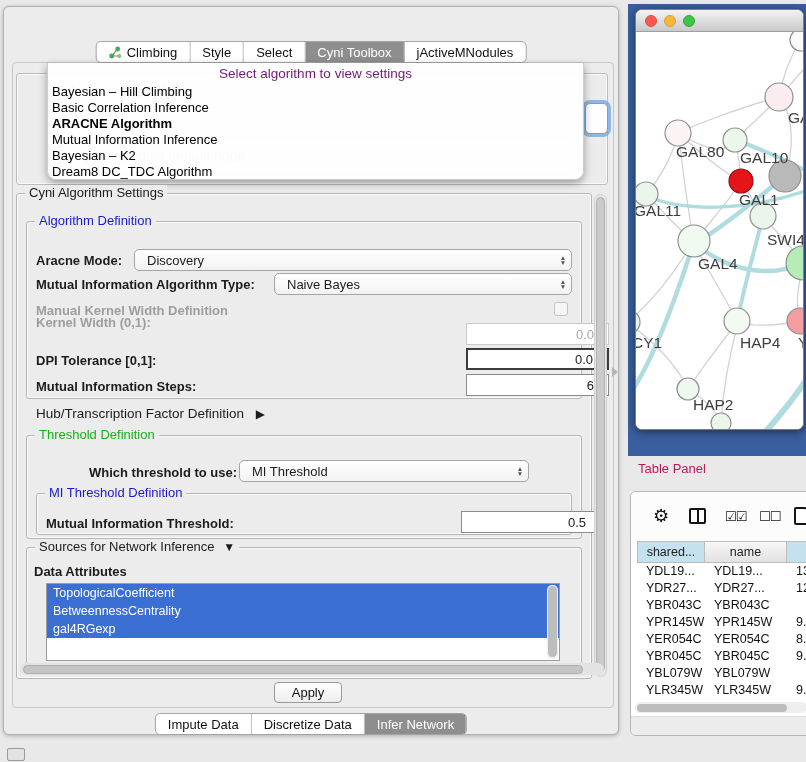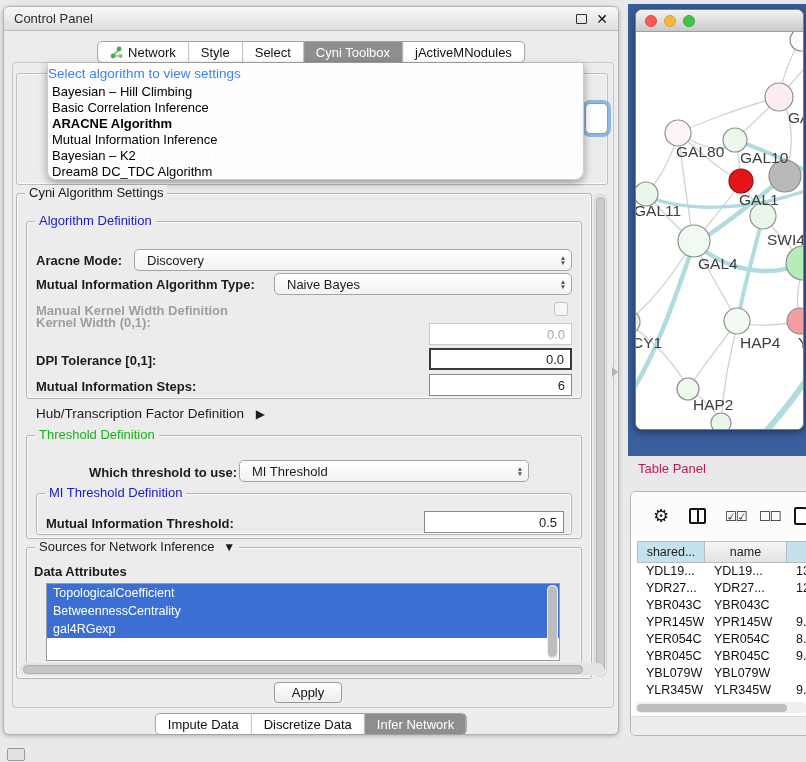--- a/index.html
+++ b/index.html
@@ -28,38 +28,38 @@
   .inner-panel { position:absolute; left:8px; top:55px; width:602px; height:646px; background:#ececec; border:1px solid #c6c6c6; border-radius:4px; }
 
   
   .bg-group { position:absolute; left:12px; top:66px; width:592px; height:112px; border:1px solid #bdbdbd; border-radius:3px; box-shadow:inset 0 0 0 1px #fafafa; }
   .bg-group-label { position:absolute; left:55px; top:76px; color:#9a9a9a; font-weight:bold; }
   .bg-combo-focus { position:absolute; left:581px; top:96px; width:23px; height:31px; background:#ffffff; border:1px solid #9a9a9a; border-radius:5px; box-shadow:0 0 0 3px rgba(110,165,225,.75); }
   .bg-combo-dis { position:absolute; left:56px; top:130px; width:518px; height:38px; background:#f1f1f1; border:1px solid #c3c3c3; border-radius:9px; display:flex; align-items:center; padding-left:20px; color:#b4b4b4; font-size:14px; }
 
   
   .algo-popup { position:absolute; left:43px; top:56px; width:537px; height:117px; background:rgba(255,255,255,.93); border:1px solid #cccccc; border-top:none; border-radius:0 0 9px 9px; box-shadow:0 3px 9px rgba(0,0,0,.35); }
-  .algo-placeholder { text-align:left; color:#3b82f6; font-size:13.5px; padding-top:3px; height:21px; }
+  .algo-placeholder { text-align:center; color:#701a75; font-size:13.5px; padding-top:3px; height:21px; }
   .algo-item { height:16px; line-height:16px; padding-left:4px; font-size:13px; color:#000; white-space:nowrap; }
   .algo-item.bold { font-weight:bold; }
 
   
   .grp { position:absolute; border:1px solid #b5b5b5; border-radius:3px; box-shadow:inset 0 0 0 1px #fbfbfb; }
   .grp-title { position:absolute; top:-9px; left:8px; background:#ececec; padding:0 4px; font-size:13px; }
   .t-black { color:#1c1c1c; } .t-blue { color:#1a1acc; } .t-green { color:#18b218; }
 
   .lbl { position:absolute; font-weight:bold; font-size:13px; color:#1c1c1c; white-space:nowrap; }
   .lbl.dis { color:#9e9e9e; }
   .plain { font-weight:normal; }
 
   .combo { position:absolute; height:22px; background:linear-gradient(#ffffff,#f2f2f2); border:1px solid #a5a5a5; border-radius:5px; display:flex; align-items:center; font-size:13px; }
   .combo .val { flex:1; padding-left:12px; white-space:nowrap; overflow:hidden; }
   .spin { display:flex; flex-direction:column; align-items:center; font-size:6.5px; line-height:5.2px; color:#555; width:16px; }
 
-  .field { position:absolute; height:22px; background:#ffffff; border:1px solid #8a8a8a; display:flex; align-items:center; justify-content:flex-end; padding-right:6px; font-size:13px; }
+  .field { position:absolute; height:22px; background:#ffffff; border:1px solid #8a8a8a; display:flex; align-items:center; justify-content:flex-end; padding-right:14px; font-size:13px;margin-left:37px; }
   .field.focus { border:2px solid #3c3c3c; }
   .field.dis { border:1px solid #c9c9c9; color:#a9a9a9; }
 
   .checkbox { position:absolute; width:14px; height:14px; border:1px solid #c3c3c3; border-radius:3px; background:#f6f6f6; }
 
   .caret { font-size:12px; color:#1c1c1c; }
 
   
   .attr-list { position:absolute; left:42px; top:576px; width:514px; height:78px; background:#ffffff; border:1px solid #9c9c9c; overflow:hidden; }
   .attr-item { height:18px; line-height:18px; background:#3b6fd4; color:#ffffff; font-size:12.5px; padding-left:6px; }
@@ -112,40 +112,33 @@
 
   .dock-icon { position:absolute; left:7px; top:748px; width:18px; height:13px; background:#e2e2e2; border:1.6px solid #9a9a9a; border-radius:2px; }
 </style>
 </head>
 <body>
 
 <div id="app">
 
   <div class="cp-window">
 
-    <div class="cp-titlebar">
-      <span class="cp-title">Control Panel</span>
-      <span class="cp-titlebar-icons">
-        <span class="float-icon"></span>
-        <span class="close-icon">✕</span>
-      </span>
-    </div>
 
     <div class="inner-panel"></div>
 
     <div class="tabbar top-tabs">
       <span class="tab">
         <svg class="net-ico" width="13" height="13" viewBox="0 0 13 13">
           <line x1="3" y1="10" x2="9" y2="3" stroke="#8a8a8a" stroke-width="1.2"></line>
           <line x1="3" y1="10" x2="10" y2="10" stroke="#8a8a8a" stroke-width="1.2"></line>
           <circle cx="3" cy="10" r="2.4" fill="#3fae49"></circle>
           <circle cx="9" cy="3" r="2.4" fill="#3fae49"></circle>
           <circle cx="10.5" cy="10" r="2" fill="#77c97e"></circle>
         </svg>
-        <span>Network</span>
+        <span>Climbing</span>
       </span>
       <span class="tab">
           <span>Style</span>
         </span>
       <span class="tab">
           <span>Select</span>
         </span>
       <span class="tab sel">
           <span>Cyni Toolbox</span>
         </span>

